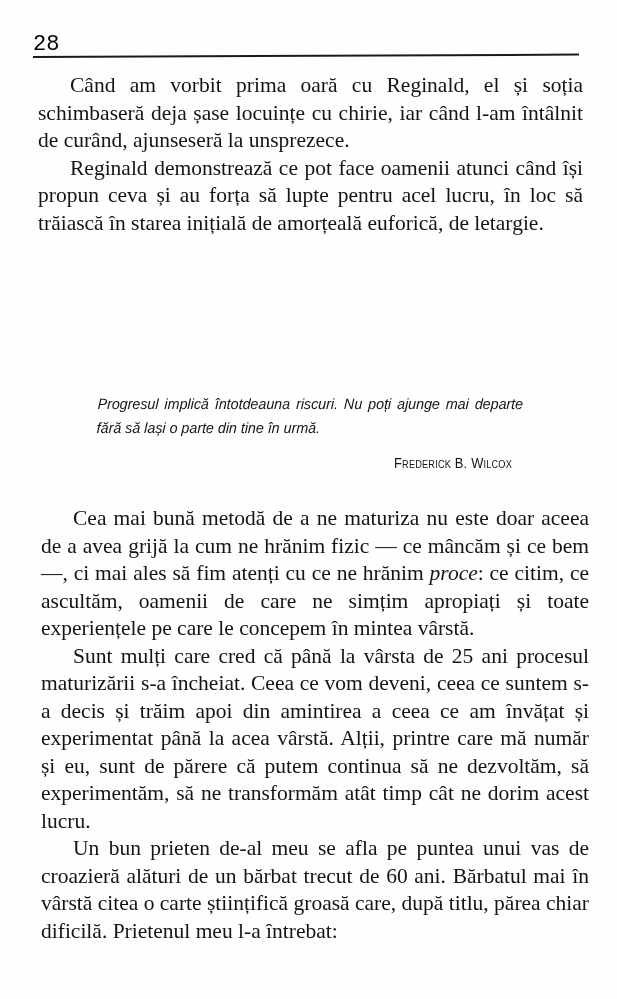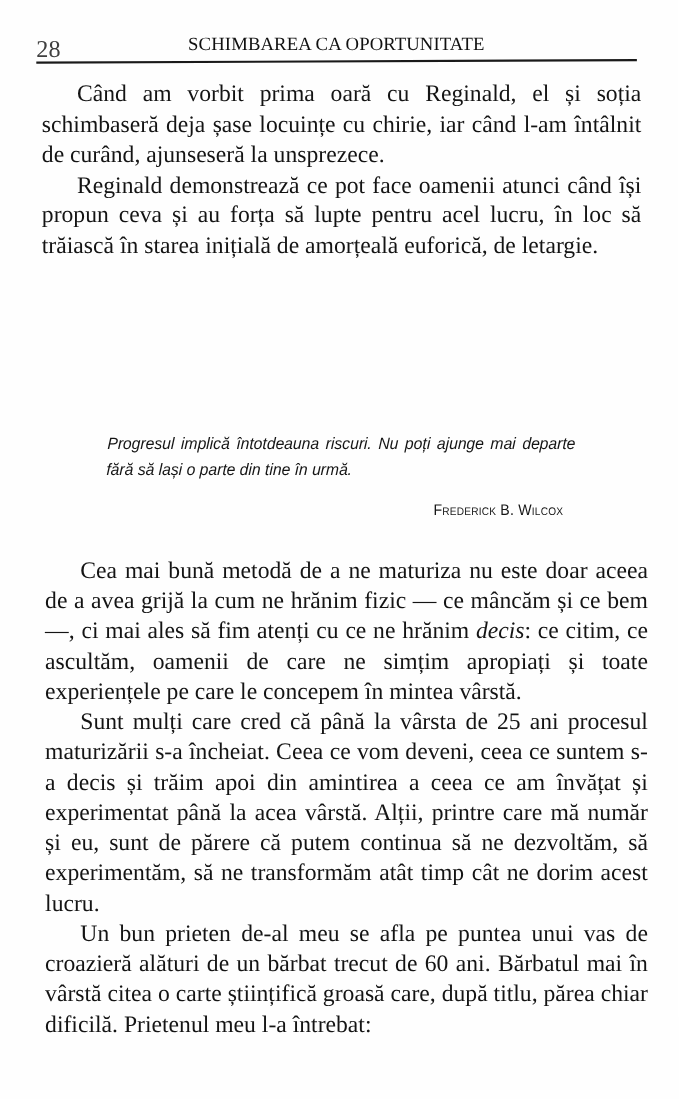--- a/index.html
+++ b/index.html
@@ -1,47 +1,46 @@
 <!DOCTYPE html>
 <html><head>
   <meta charset="utf-8">
   <style>
     html, body { margin: 0; padding: 0; background: #ffffff; }
     body { width: 617px; height: 999px; overflow: hidden; position: relative; font-family: "DejaVu Serif", "Liberation Serif", serif; color: #111; }
     .page { position: absolute; left: 0; top: 0; width: 617px; height: 999px; background: #fefefe; }
     .header { position: absolute; left: 33px; top: 28px; width: 546px; height: 26px; }
-    .page-num { position: absolute; left: 0; top: 4px; font-family: Liberation Serif, serif; font-size: 22px; color: #404040; }
+    .page-num { position: absolute; left: 0; top: 4px; font-family: Liberation Mono, monospace; font-size: 22px; color: #000000; }
     .running-title { position: absolute; left: 138px; top: 2px; font-family: "Liberation Serif", serif; font-size: 17px; letter-spacing: 0.1px; color: #111; }
     .header-rule { position: absolute; left: 33px; top: 56px; width: 546px; height: 2px; background: #1a1a1a; transform: rotate(-0.25deg); transform-origin: left center; }
     .text-block { position: absolute; font-family: "Liberation Serif", serif; font-size: 21.5px; line-height: 27.5px; text-align: justify; color: #141414; }
     .text-block p { margin: 0; text-indent: 32px; font-family: Liberation Serif, serif; }
     .block-1 { left: 38px; top: 72px; width: 545px; }
     .block-2 { left: 41px; top: 505px; width: 548px; }
     .quote { position: absolute; left: 98px; top: 392px; width: 448px; font-family: "Liberation Sans", sans-serif; font-style: italic; font-size: 15px; line-height: 24px; color: #141414; text-align: justify; transform: skewX(-2deg) scaleX(0.95); transform-origin: left top; }
     .quote-author { position: absolute; left: 394px; top: 455px; font-family: "Liberation Sans", sans-serif; font-size: 14px; color: #141414; font-variant: small-caps; letter-spacing: 0.2px; transform: scaleX(0.92); transform-origin: left top; }
     em { font-style: italic; }
   </style>
 </head>
 <body>
 
 <div class="page">
 
   <div class="header">
     <span class="page-num">28</span>
-    <span class="running-title">SCHIMBAREA CA OPORTUNITATE</span>
   </div>
   <div class="header-rule"></div>
 
   <div class="text-block block-1">
     <p>Când am vorbit prima oară cu Reginald, el și soția schimbaseră deja șase locuințe cu chirie, iar când l-am întâlnit de curând, ajunseseră la unsprezece.</p>
     <p>Reginald demonstrează ce pot face oamenii atunci când își propun ceva și au forța să lupte pentru acel lucru, în loc să trăiască în starea inițială de amorțeală euforică, de letargie.</p>
   </div>
 
   <div class="quote">Progresul implică întotdeauna riscuri. Nu poți ajunge mai departe fără să lași o parte din tine în urmă.</div>
   <div class="quote-author">Frederick B. Wilcox</div>
 
   <div class="text-block block-2">
-    <p><span>Cea mai bună metodă de a ne maturiza nu este doar aceea de a avea grijă la cum ne hrănim fizic — ce mân­căm și ce bem —, ci mai ales să fim atenți cu ce ne hrănim </span><em>decis</em><span>: ce citim, ce ascultăm, oamenii de care ne simțim apropiați și toate experiențele pe care le concepem în mintea vârstă.</span></p>
+    <p><span>Cea mai bună metodă de a ne maturiza nu este doar aceea de a avea grijă la cum ne hrănim fizic — ce mân­căm și ce bem —, ci mai ales să fim atenți cu ce ne hrănim </span><em>proce</em><span>: ce citim, ce ascultăm, oamenii de care ne simțim apropiați și toate experiențele pe care le concepem în mintea vârstă.</span></p>
     <p>Sunt mulți care cred că până la vârsta de 25 ani proce­sul maturizării s-a încheiat. Ceea ce vom deveni, ceea ce suntem s-a decis și trăim apoi din amintirea a ceea ce am învățat și experimentat până la acea vârstă. Alții, printre care mă număr și eu, sunt de părere că putem continua să ne dezvoltăm, să experimentăm, să ne transformăm atât timp cât ne dorim acest lucru.</p>
     <p>Un bun prieten de-al meu se afla pe puntea unui vas de croazieră alături de un bărbat trecut de 60 ani. Băr­batul mai în vârstă citea o carte științifică groasă care, după titlu, părea chiar dificilă. Prietenul meu l-a întrebat:</p>
   </div>
 
 </div>
 
 </body></html>

